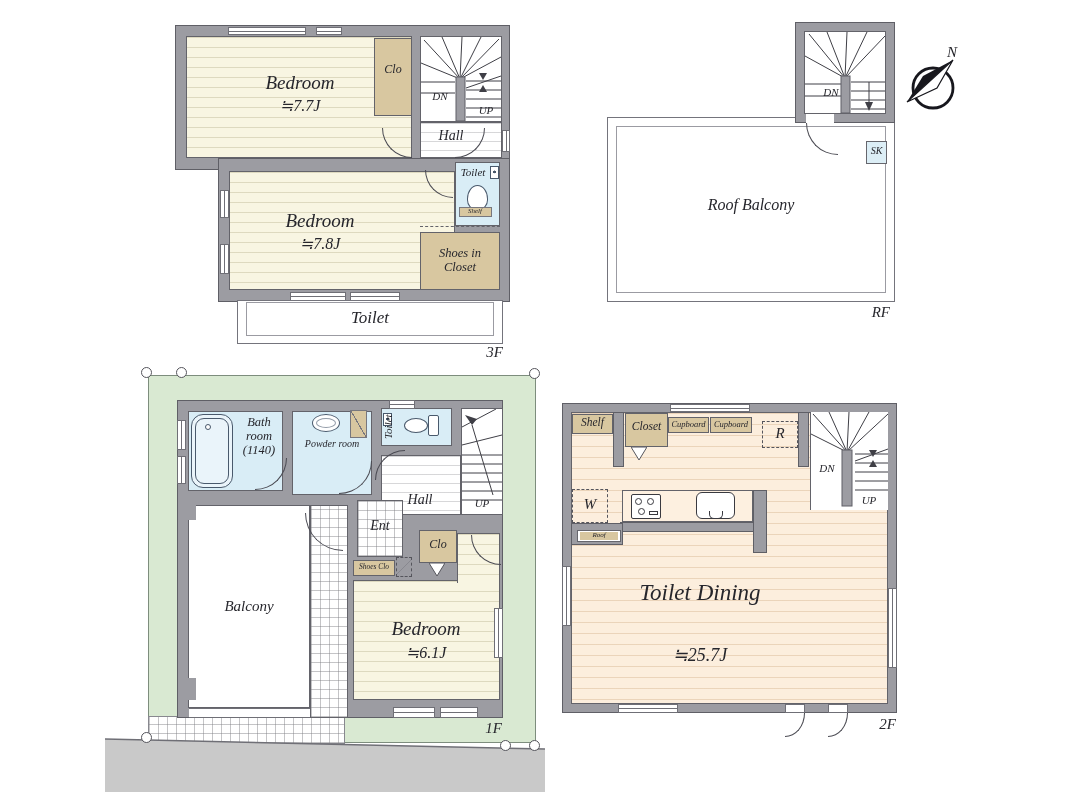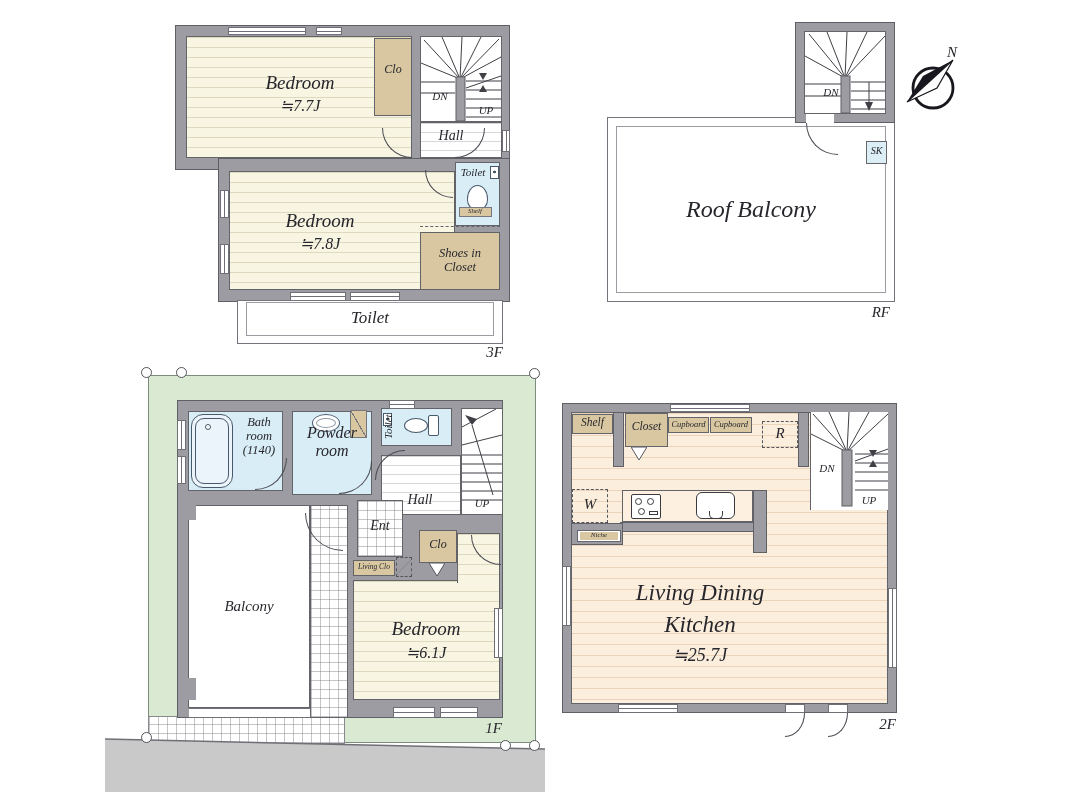--- a/index.html
+++ b/index.html
@@ -109,21 +109,21 @@
       </g>
       <polygon points="60,70 68,70 64,79" fill="#3f3f46"></polygon>
       <rect x="36" y="44" width="9" height="37" fill="#9c9ca2" stroke="#5f5f66"></rect>
     </svg>
   </div>
   <div class="abs" style="left:806px;top:114px;width:28px;height:9px;background:#fff"></div>
   <div class="arc arc-bl" style="left:806px;top:123px;width:32px;height:32px"></div>
   <div class="abs" style="left:866px;top:141px;width:21px;height:23px;background:#dceef6;border:1px solid #66666d;box-sizing:border-box"></div>
 
   <div class="lbl" style="left:816px;top:86px;width:30px;font-size:11px">DN</div>
-  <div class="lbl" style="left:660px;top:196px;width:182px;font-size:24px">Roof Balcony</div>
+  <div class="lbl" style="left:660px;top:196px;width:182px;font-size:16px">Roof Balcony</div>
   <div class="lbl" style="left:866px;top:145px;width:21px;font-size:10px">SK</div>
   <div class="lbl" style="left:850px;top:304px;width:40px;font-size:15px;text-align:right">RF</div>
 
   <svg class="abs" style="left:903px;top:52px" width="64" height="66" viewBox="0 0 64 66">
     <circle cx="30" cy="36" r="20" fill="none" stroke="#17171d" stroke-width="2.8"></circle>
     <polygon points="50,8 20,24 4,50" fill="#17171d"></polygon>
     <polygon points="50,8 34,36 4,50" fill="#fff" stroke="#17171d" stroke-width="1.2"></polygon>
   </svg>
   <div class="lbl" style="left:940px;top:44px;width:24px;font-size:15px">N</div>
 
@@ -184,26 +184,26 @@
   <div class="winh" style="left:393px;top:707px;width:42px;height:11px"></div>
   <div class="winh" style="left:440px;top:707px;width:38px;height:11px"></div>
 
   <div class="arc arc-br" style="left:255px;top:458px;width:32px;height:32px"></div>
   <div class="arc arc-br" style="left:339px;top:461px;width:33px;height:33px"></div>
   <div class="arc arc-tl" style="left:375px;top:450px;width:30px;height:30px"></div>
   <div class="arc arc-bl" style="left:305px;top:513px;width:38px;height:38px"></div>
   <div class="arc arc-bl" style="left:471px;top:535px;width:30px;height:30px"></div>
 
   <div class="lbl" style="left:233px;top:415px;width:52px;font-size:12.5px">Bath room (1140)</div>
-  <div class="lbl" style="left:298px;top:424px;width:68px;font-size:16px">Powder room</div>
+  <div class="lbl" style="left:298px;top:438px;width:68px;font-size:10px">Powder room</div>
   <div class="lbl" style="left:383px;top:410px;width:14px;height:34px;font-size:11px;writing-mode:vertical-rl;transform:rotate(180deg);line-height:1">Toilet</div>
   <div class="lbl" style="left:390px;top:492px;width:60px;font-size:14px">Hall</div>
   <div class="lbl" style="left:466px;top:497px;width:32px;font-size:11px">UP</div>
   <div class="lbl" style="left:357px;top:518px;width:46px;font-size:14px">Ent</div>
-  <div class="lbl" style="left:353px;top:563px;width:42px;font-size:7.5px">Living Clo</div>
+  <div class="lbl" style="left:353px;top:563px;width:42px;font-size:7.5px">Shoes Clo</div>
   <div class="lbl" style="left:419px;top:538px;width:38px;font-size:12px">Clo</div>
   <div class="lbl" style="left:207px;top:598px;width:84px;font-size:15px">Balcony</div>
   <div class="lbl" style="left:351px;top:618px;width:150px;font-size:19px">Bedroom</div>
   <div class="lbl" style="left:351px;top:644px;width:150px;font-size:16px">≒6.1J</div>
   <div class="lbl" style="left:462px;top:720px;width:40px;font-size:15px;text-align:right">1F</div>
 
   <div class="marker" style="left:141px;top:367px"></div>
   <div class="marker" style="left:176px;top:367px"></div>
   <div class="marker" style="left:529px;top:368px"></div>
   <div class="marker" style="left:141px;top:732px"></div>
@@ -262,21 +262,20 @@
   <div class="abs" style="left:828px;top:704px;width:20px;height:9px;background:#fff;border:1px solid #6f6f76;box-sizing:border-box"></div>
   <div class="arc arc-br" style="left:785px;top:713px;width:20px;height:24px"></div>
   <div class="arc arc-br" style="left:828px;top:713px;width:20px;height:24px"></div>
 
   <div class="lbl" style="left:572px;top:416px;width:41px;font-size:11.5px">Shelf</div>
   <div class="lbl" style="left:625px;top:420px;width:43px;font-size:11.5px">Closet</div>
   <div class="lbl" style="left:668px;top:420px;width:41px;font-size:8.5px">Cupboard</div>
   <div class="lbl" style="left:710px;top:420px;width:42px;font-size:8.5px">Cupboard</div>
   <div class="lbl" style="left:762px;top:425px;width:36px;font-size:15px">R</div>
   <div class="lbl" style="left:572px;top:496px;width:36px;font-size:15px">W</div>
-  <div class="lbl" style="left:580px;top:532px;width:38px;font-size:7px">Niche</div>
+  <div class="lbl" style="left:580px;top:532px;width:38px;font-size:7px">Roof</div>
   <div class="lbl" style="left:812px;top:462px;width:30px;font-size:11px">DN</div>
   <div class="lbl" style="left:854px;top:494px;width:30px;font-size:11px">UP</div>
-  <div class="lbl" style="left:625px;top:580px;width:150px;font-size:23px">Living Dining</div>
-  <div class="lbl" style="left:625px;top:612px;width:150px;font-size:23px">Kitchen</div>
+  <div class="lbl" style="left:625px;top:580px;width:150px;font-size:23px">Toilet Dining</div>
   <div class="lbl" style="left:625px;top:645px;width:150px;font-size:18px">≒25.7J</div>
   <div class="lbl" style="left:856px;top:716px;width:40px;font-size:15px;text-align:right">2F</div>
 
 </div>
 
 </body></html>

